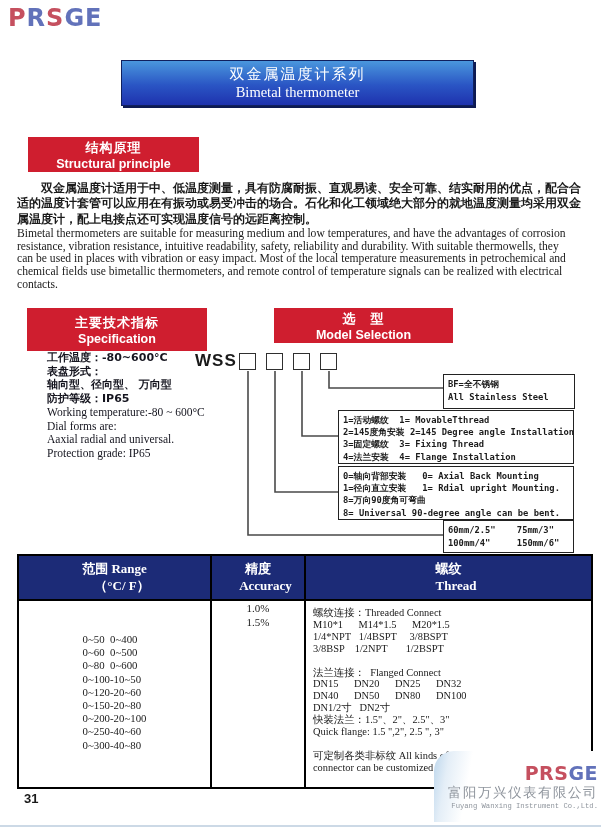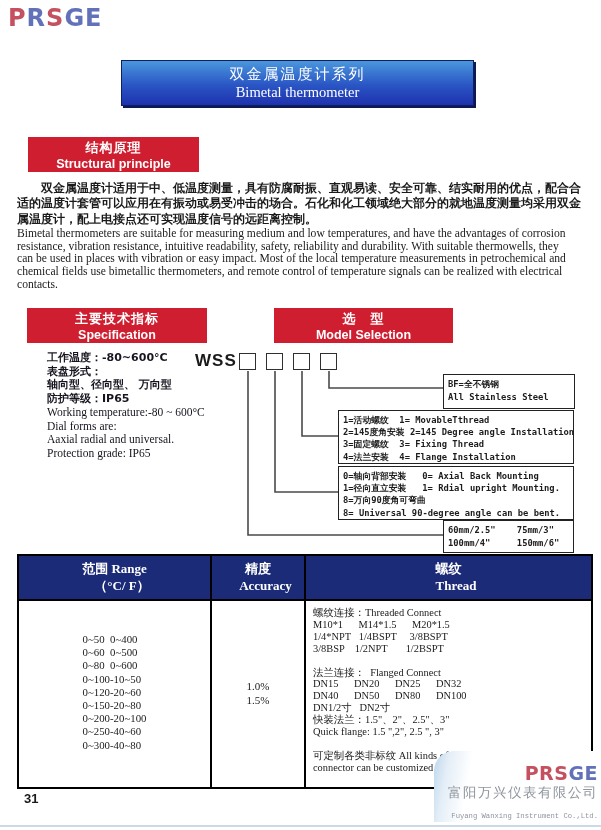--- a/index.html
+++ b/index.html
@@ -20,21 +20,21 @@
   .banner-blue .zh{font-size:15px;letter-spacing:2px;}
   .banner-blue .en{font-size:14.5px;}
 
   
   .banner-red{background:#cf1e2f;color:#fff;display:flex;flex-direction:column;
     align-items:center;justify-content:center;text-align:center;
     font-family:"Liberation Sans",sans-serif;font-weight:bold;}
   .banner-red .zh{font-size:13px;letter-spacing:1px;}
   .banner-red .en{font-size:12.5px;}
   .banner-red-1{left:28px;top:137px;width:171px;height:35px;}
-  .banner-red-2{left:27px;top:308px;width:180px;height:35px;}
+  .banner-red-2{left:27px;top:308px;width:180px;height:43px;}
   .banner-red-3{left:274px;top:308px;width:179px;height:35px;}
 
   
   .para-zh{left:17px;top:181px;width:575px;font-family:"DejaVu Sans",sans-serif;
     font-weight:bold;font-size:12px;line-height:15.3px;text-indent:2em;}
   .para-en{left:17px;top:228px;width:560px;font-size:11.6px;line-height:12.7px;}
 
   
   .spec{left:47px;top:351px;width:185px;font-size:11.5px;line-height:13.7px;color:#15151f;}
   .spec .zh-line{font-weight:bold;font-family:"DejaVu Sans",sans-serif;font-size:11px;}
@@ -59,33 +59,33 @@
     font-weight:bold;border-bottom:2px solid #000;}
   .dtable .hcell{padding:4px 0 5px 0;line-height:17px;font-size:13px;}
   .dtable .hcell .l1{font-family:"Liberation Serif",serif;}
   .dtable .hcell .l2{font-family:"Liberation Serif",serif;padding-left:15px;}
   .c1{width:191px;}.c2{width:92px;}.c3{flex:1;}
   .bdr{border-right:2px solid #000;}
   .dtable .brow{display:flex;background:#fff;height:186px;}
   .range-cell{display:flex;justify-content:center;padding-top:32px;
     font-size:10.8px;line-height:13.2px;text-align:left;}
   .range-col div{text-align:left;}
-  .acc-cell{display:flex;flex-direction:column;align-items:center;padding-top:78px;
+  .acc-cell{display:flex;flex-direction:column;align-items:center;
     font-size:11px;line-height:14px;}
   .thr-cell{padding:6px 0 0 7px;font-size:10.4px;line-height:11.9px;white-space:pre;}
 
   
   .page-num{left:24px;top:791px;font-family:"Liberation Sans",sans-serif;font-weight:bold;font-size:13px;}
   .stamp{left:434px;top:751px;width:167px;height:71px;
     background:linear-gradient(100deg,#bcd6ec 0%,#e4eef7 9%,#ffffff 22%);
     border-top-left-radius:20px;display:flex;flex-direction:column;align-items:flex-end;
     padding-right:3px;box-sizing:border-box;}
   .logo-bottom{font-size:19px;margin-top:13px;letter-spacing:0.5px;}
   .company-zh{font-size:13.5px;letter-spacing:1.5px;color:#8f959d;margin-top:1px;}
-  .company-en{font-family:"Liberation Mono",monospace;font-size:7.2px;color:#8f959d;margin-top:10px;}
+  .company-en{font-family:"Liberation Mono",monospace;font-size:7.2px;color:#8f959d;margin-top:0;}
   .bottom-rule{left:0;top:825px;width:601px;height:2px;background:#ccd9e6;}
 </style>
 </head>
 <body>
 
 <div class="page">
 
   <div class="abs logo logo-top"><span style="color: rgb(197, 80, 95);">P</span><span style="color: rgb(98, 114, 186);">R</span><span style="color: rgb(197, 80, 95);">S</span><span style="color: rgb(98, 114, 186);">G</span><span style="color: rgb(98, 114, 186);">E</span></div>
 
   <div class="abs banner-red banner-red-1">

